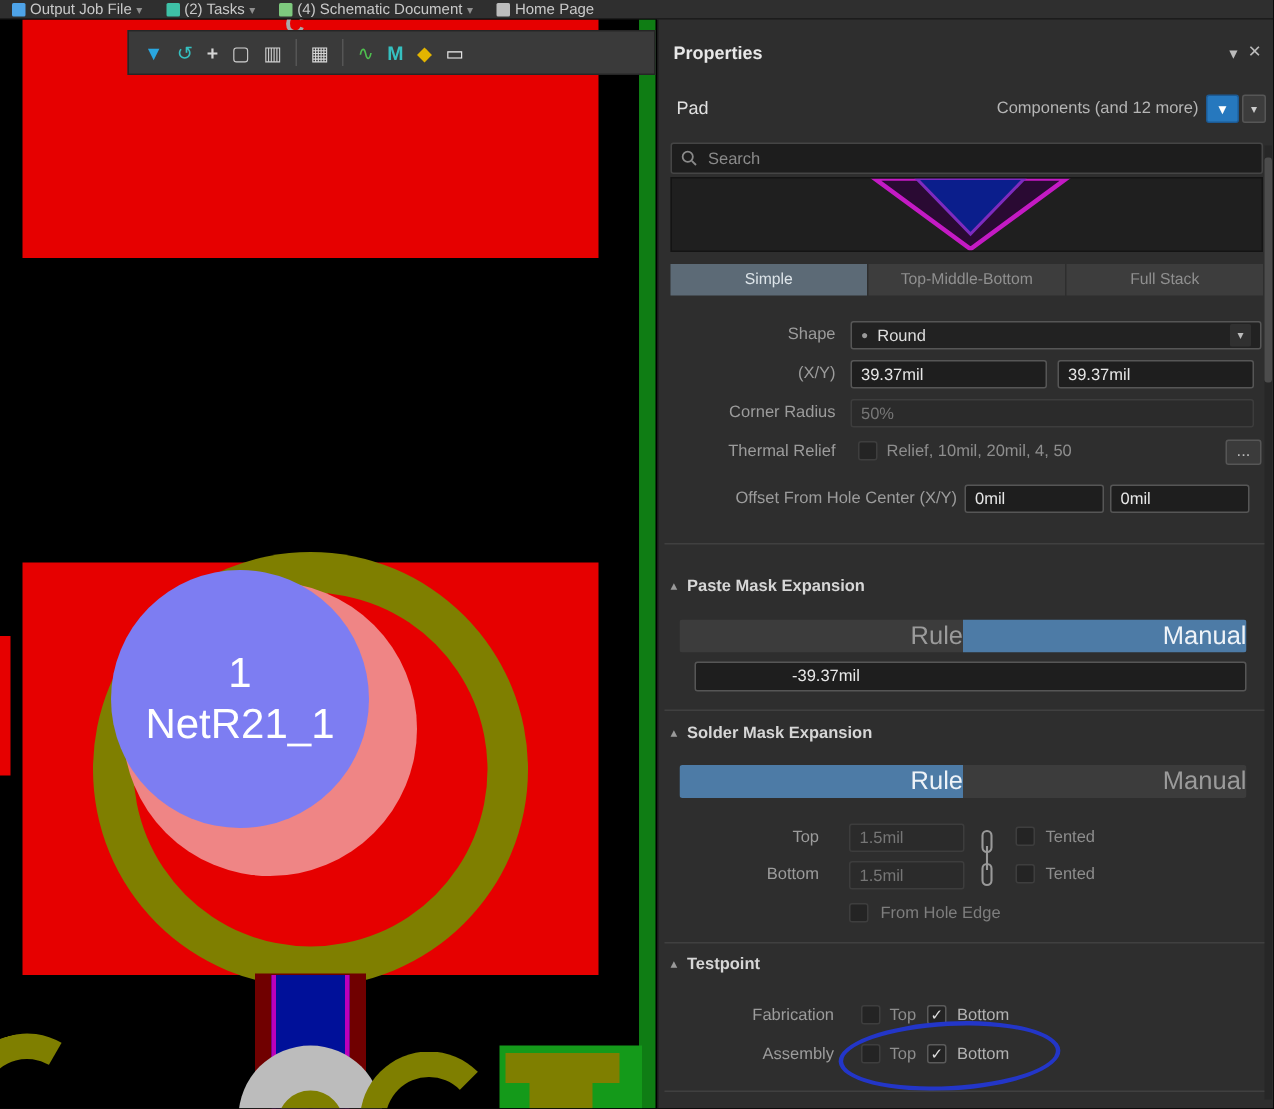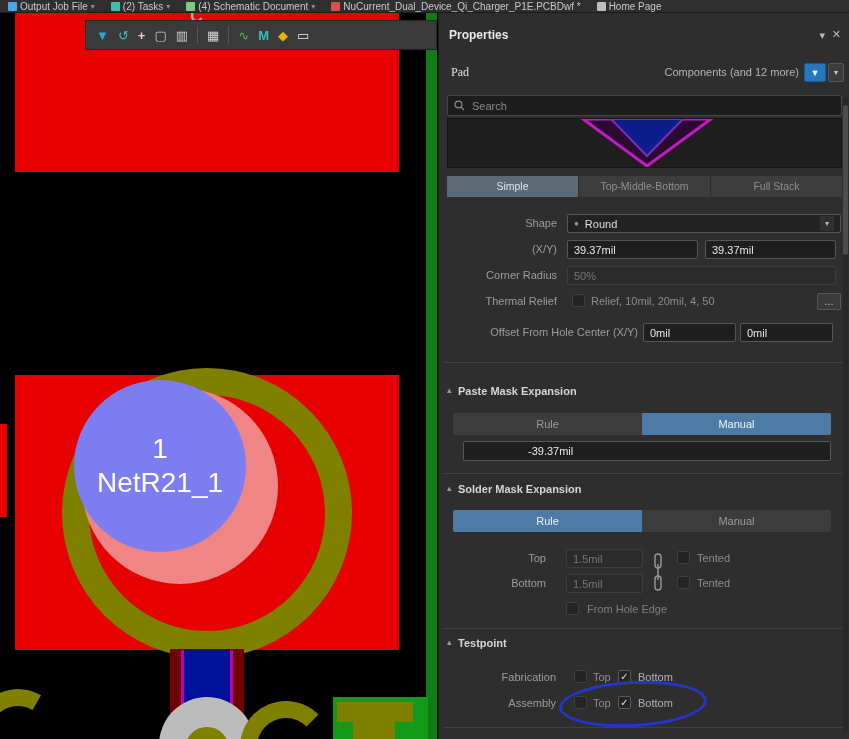--- a/index.html
+++ b/index.html
@@ -57,21 +57,21 @@
 
   
   .panel { position:absolute; top:13px; left:438px; width:411px; height:726px; background:#2e2e2e;
            border-left:1px solid #1a1a1a; font-size:11px; color:#c9c9c9; }
   .p-header { position:absolute; top:14px; left:0; width:100%; height:18px; }
   .p-title  { position:absolute; left:10px; top:1px; color:#e8e8e8; font-size:12px; font-weight:bold; }
   .p-caret  { position:absolute; right:24px; top:2px; color:#bbb; cursor:pointer; }
   .p-close  { position:absolute; right:8px;  top:1px; color:#bbb; cursor:pointer; font-size:11px; }
 
   .objrow { position:absolute; top:48px; left:0; width:100%; height:24px; }
-  .obj-type { position:absolute; left:12px; top:4px; color:#e0e0e0; font-size:12px;font-family:Liberation Serif, serif; }
+  .obj-type { position:absolute; left:12px; top:4px; color:#e0e0e0; font-size:12px; }
   .obj-scope{ position:absolute; right:50px; top:5px; color:#b5b5b5; font-size:11px; }
   .filter-btn { position:absolute; left:365px; top:2px; width:22px; height:19px; background:#2678be;
                 border:1px solid #1c5a94; border-radius:2px; color:#fff; text-align:center;
                 font-size:9px; line-height:18px; cursor:pointer; }
   .filter-dd  { position:absolute; left:389px; top:2px; width:16px; height:19px; background:#3c3c3c;
                 border:1px solid #565656; border-radius:2px; color:#ccc; text-align:center;
                 font-size:8px; line-height:18px; cursor:pointer; }
 
   .searchbox { position:absolute; top:82px; left:8px; width:395px; height:21px; background:#1d1d1d;
                border:1px solid #454545; border-radius:2px; display:flex; align-items:center; gap:5px; padding:0 6px; }
@@ -110,21 +110,21 @@
               border:1px solid #565656; border-radius:2px; color:#bbb; text-align:center;
               line-height:14px; cursor:pointer; }
 
   .divider { position:absolute; left:4px; width:403px; height:1px; background:#404040; }
 
   .sechdr { position:absolute; left:0; width:100%; height:14px; cursor:pointer; }
   .sec-tri { position:absolute; left:8px; top:0; color:#9a9a9a; font-size:9px; }
   .sec-title { position:absolute; left:19px; top:0; color:#d6d6d6; font-size:11px; font-weight:bold; }
 
   .seg { position:absolute; left:14px; width:378px; height:22px; display:flex; border-radius:2px; overflow:hidden; }
-  .seg .half { flex:1; text-align:center; line-height:22px; font-size:11px; background:#3c3c3c;
+  .seg .half { flex:1; text-align:right; line-height:22px; font-size:17px; background:#3c3c3c;
                color:#9b9b9b; cursor:pointer; }
   .seg .half.sel { background:#4d7ba6; color:#eef3f8; }
 
   .pm-input { position:absolute; left:24px; top:0; width:368px; height:20px; background:#1e1e1e;
               border:1px solid #565656; border-radius:2px; color:#e8e8e8; font-size:11px;
               padding:0 0 0 64px; font-family:inherit; }
 
   .lbl-sm { width:107px; }
   .lbl-tp { width:117px; }
 
@@ -147,24 +147,20 @@
     </div>
     <div class="mi">
       <span class="ico i-tasks"></span>
       <span>(2) Tasks</span>
       <span class="caret">▾</span>
     </div>
     <div class="mi">
       <span class="ico i-sch"></span>
       <span>(4) Schematic Document</span>
       <span class="caret">▾</span>
-    </div>
-    <div class="mi">
-      <span class="ico i-pcb"></span>
-      <span>NuCurrent_Dual_Device_Qi_Charger_P1E.PCBDwf *</span>
     </div>
     <div class="mi">
       <span class="ico i-home"></span>
       <span>Home Page</span>
     </div>
   </div>
 
   <div class="canvas">
     <div class="abs red-top"></div>
     <div class="abs silk-c-top">C</div>

